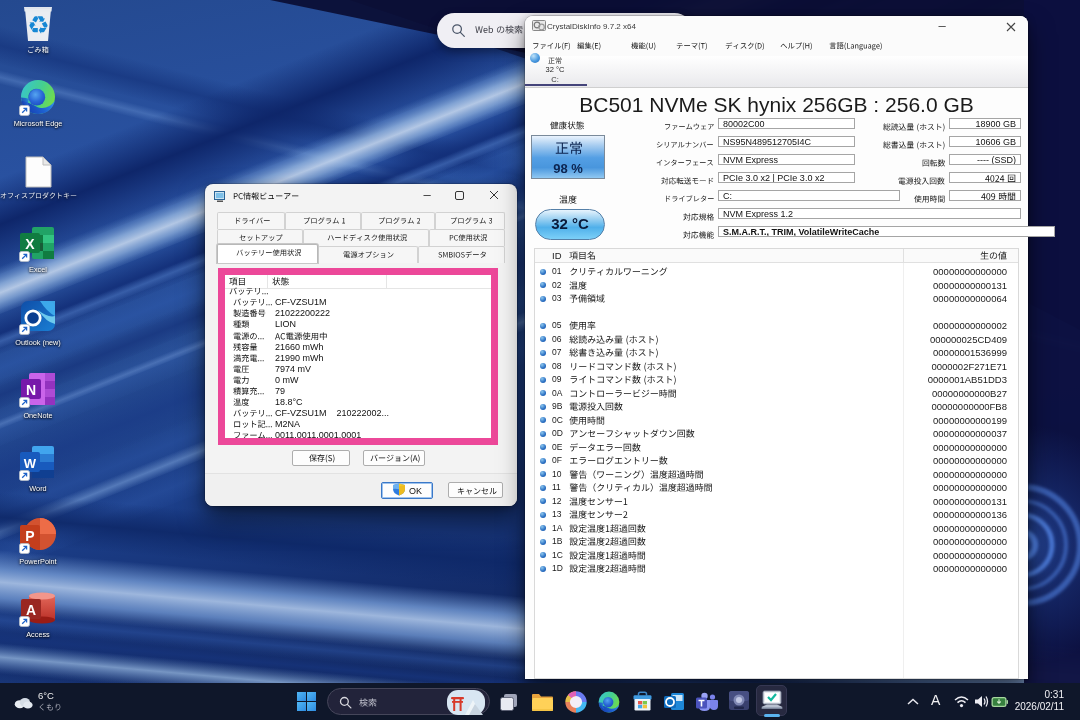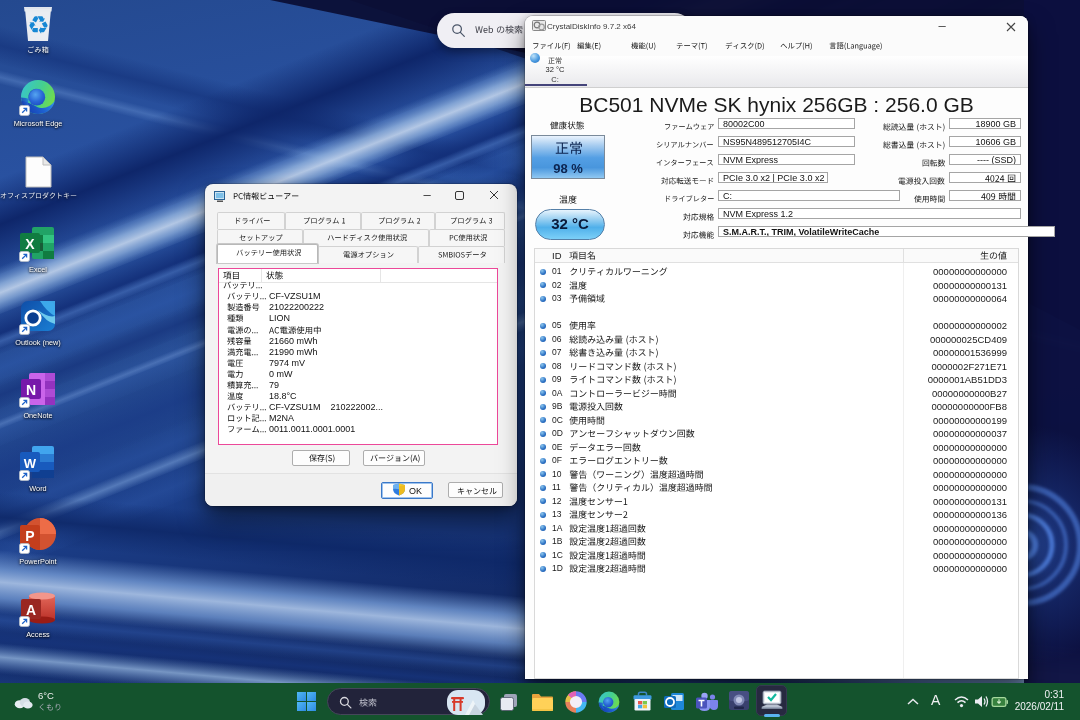--- a/index.html
+++ b/index.html
@@ -36,21 +36,21 @@
 
 #pcv { left:205px; top:184px; width:312px; height:322px; background:#f3f3f3; font-size:10px; color:#1a1a1a; }
 #pcv .tab { position:absolute; top:0; height:17px; background:#f6f6f6; border:1px solid #d2d2d2; border-bottom:none; border-radius:2px 2px 0 0; text-align:center; line-height:16px; font-size:9px; }
 #pcv .tab.active { background:#fff; height:19px; top:-2px; z-index:3; box-shadow:0 0 0 1px #c8c8c8; border:1px solid #b8b8b8; border-bottom:none; }
 .pcrow { position:absolute; left:0; width:100%; height:11.1px; line-height:11.1px; font-size:9px; }
 .pcrow .c2 { position:absolute; left:50px; white-space:nowrap; }
 .pbtn { position:absolute; height:16px; background:#fdfdfd; border:1px solid #adadad; border-radius:2px; font-size:9px; color:#111; text-align:center; line-height:15px; }
 .okbtn { border:1px solid #3a78c8; box-shadow:0 0 0 1px #9ec3ee inset; height:17px; line-height:16px; }
 
 
-#taskbar { position:absolute; left:0; top:683px; width:1080px; height:37px; background:#14532d; }
+#taskbar { position:absolute; left:0; top:683px; width:1080px; height:37px; background:#0f172a; }
 
 
 #toppill { position:absolute; left:437px; top:13px; width:255px; height:35px; background:#f0eff4; border-radius:18px; box-shadow:0 4px 10px rgba(0,0,0,.35); }
 </style>
 </head>
 <body>
 <div id="screen">
 <svg width="0" height="0" style="position:absolute">
       <defs>
         <path id="g3054" d="M217 691Q271 685 339 682Q406 679 481 679Q529 679 578 681Q626 683 671 686Q715 689 751 693V611Q717 608 672 605Q627 602 577 600Q528 599 482 599Q406 599 341 602Q276 605 217 610ZM257 288Q247 259 242 231Q237 202 237 175Q237 117 295 82Q354 46 474 46Q544 46 607 51Q671 55 725 64Q778 73 816 85L817 -1Q781 -10 729 -18Q676 -27 612 -31Q548 -36 476 -36Q375 -36 303 -14Q231 8 193 51Q155 94 155 157Q155 196 162 231Q169 266 176 296ZM779 803Q792 785 807 761Q822 736 836 711Q851 685 861 665L807 640Q792 671 769 711Q746 751 725 780ZM889 843Q903 824 919 799Q935 774 950 750Q965 725 974 706L919 682Q903 715 881 753Q858 792 836 820Z"></path>
@@ -766,21 +766,21 @@
                 <use href="#g53" x="3100"></use>
                 <use href="#g30c7" x="3696"></use>
                 <use href="#g30fc" x="4696"></use>
                 <use href="#g30bf" x="5696"></use>
               </g>
             </svg>
           </div>
     </div>
   </div>
 
-  <div style="position:absolute;left:13px;top:84px;width:280px;height:177px;background:#fff;border:1px solid #ec4899;font-size:9px;color:#111;overflow:hidden;text-align:right;">
+  <div style="position:absolute;left:13px;top:84px;width:280px;height:177px;background:#fff;border:7px solid #ec4899;font-size:9px;color:#111;overflow:hidden;text-align:right;">
     <div style="position:absolute;left:0;top:0;width:100%;height:14px;border-bottom:1px solid #e5e5e5;">
       <svg style="position:absolute;left:4px;top:2px;" width="17.2" height="10.8" viewBox="0 0 17.20 10.75">
             <g transform="translate(0,7.57) scale(0.00860,-0.00860)" fill="#111">
               <use href="#g9805"></use>
               <use href="#g76ee" x="1000"></use>
             </g>
           </svg>
       <svg style="position:absolute;left:47px;top:2px;" width="17.2" height="10.8" viewBox="0 0 17.20 10.75">
             <g transform="translate(0,7.57) scale(0.00860,-0.00860)" fill="#111">
               <use href="#g72b6"></use>
@@ -1190,21 +1190,21 @@
           <g transform="translate(0,6.69) scale(0.00760,-0.00760)" fill="#1a1a1a">
             <use href="#g5bfe"></use>
             <use href="#g5fdc" x="1000"></use>
             <use href="#g8ee2" x="2000"></use>
             <use href="#g9001" x="3000"></use>
             <use href="#g30e2" x="4000"></use>
             <use href="#g30fc" x="5000"></use>
             <use href="#g30c9" x="6000"></use>
           </g>
         </svg>
-    <div class="fieldbox" style="left:193px;top:84px;width:110px;">PCIe 3.0 x2 | PCIe 3.0 x2</div>
+    <div class="fieldbox" style="left:193px;top:84px;width:137px;">PCIe 3.0 x2 | PCIe 3.0 x2</div>
     <svg style="position:absolute;right:314px;top:106.5px;" width="50.4" height="9.0" viewBox="0 0 50.40 9.00">
           <g transform="translate(0,6.34) scale(0.00720,-0.00720)" fill="#1a1a1a">
             <use href="#g30c9"></use>
             <use href="#g30e9" x="1000"></use>
             <use href="#g30a4" x="2000"></use>
             <use href="#g30d6" x="3000"></use>
             <use href="#g30ec" x="4000"></use>
             <use href="#g30bf" x="5000"></use>
             <use href="#g30fc" x="6000"></use>
           </g>

